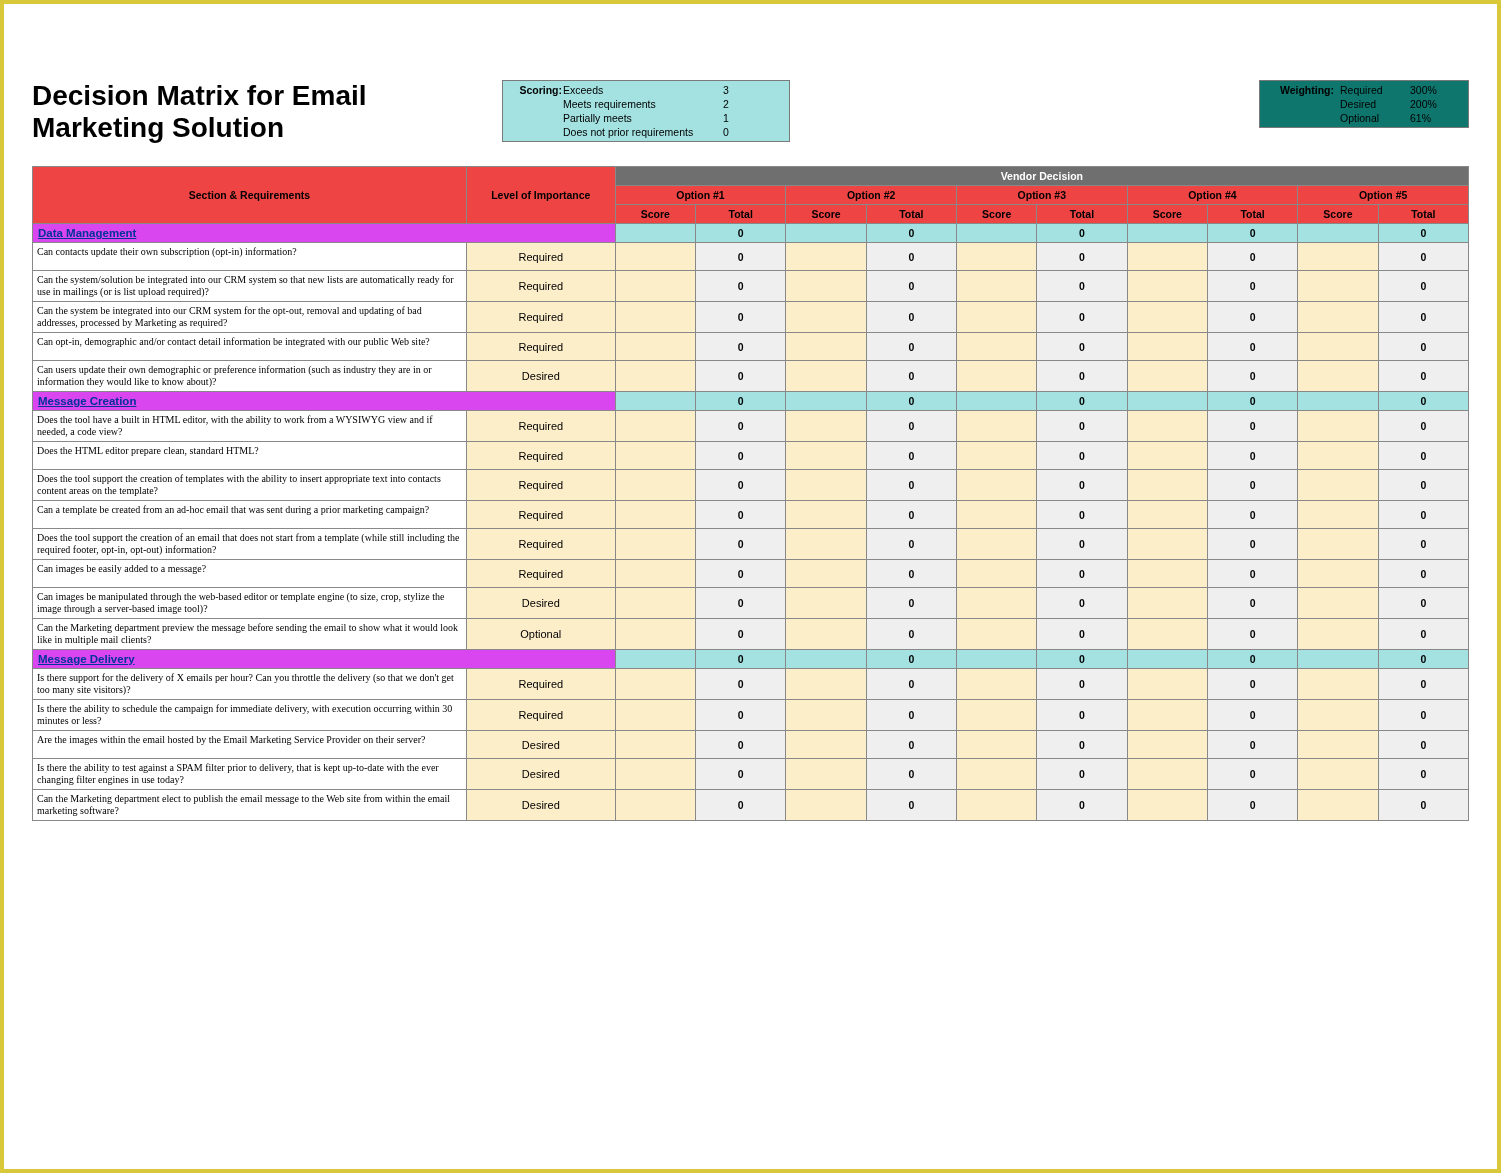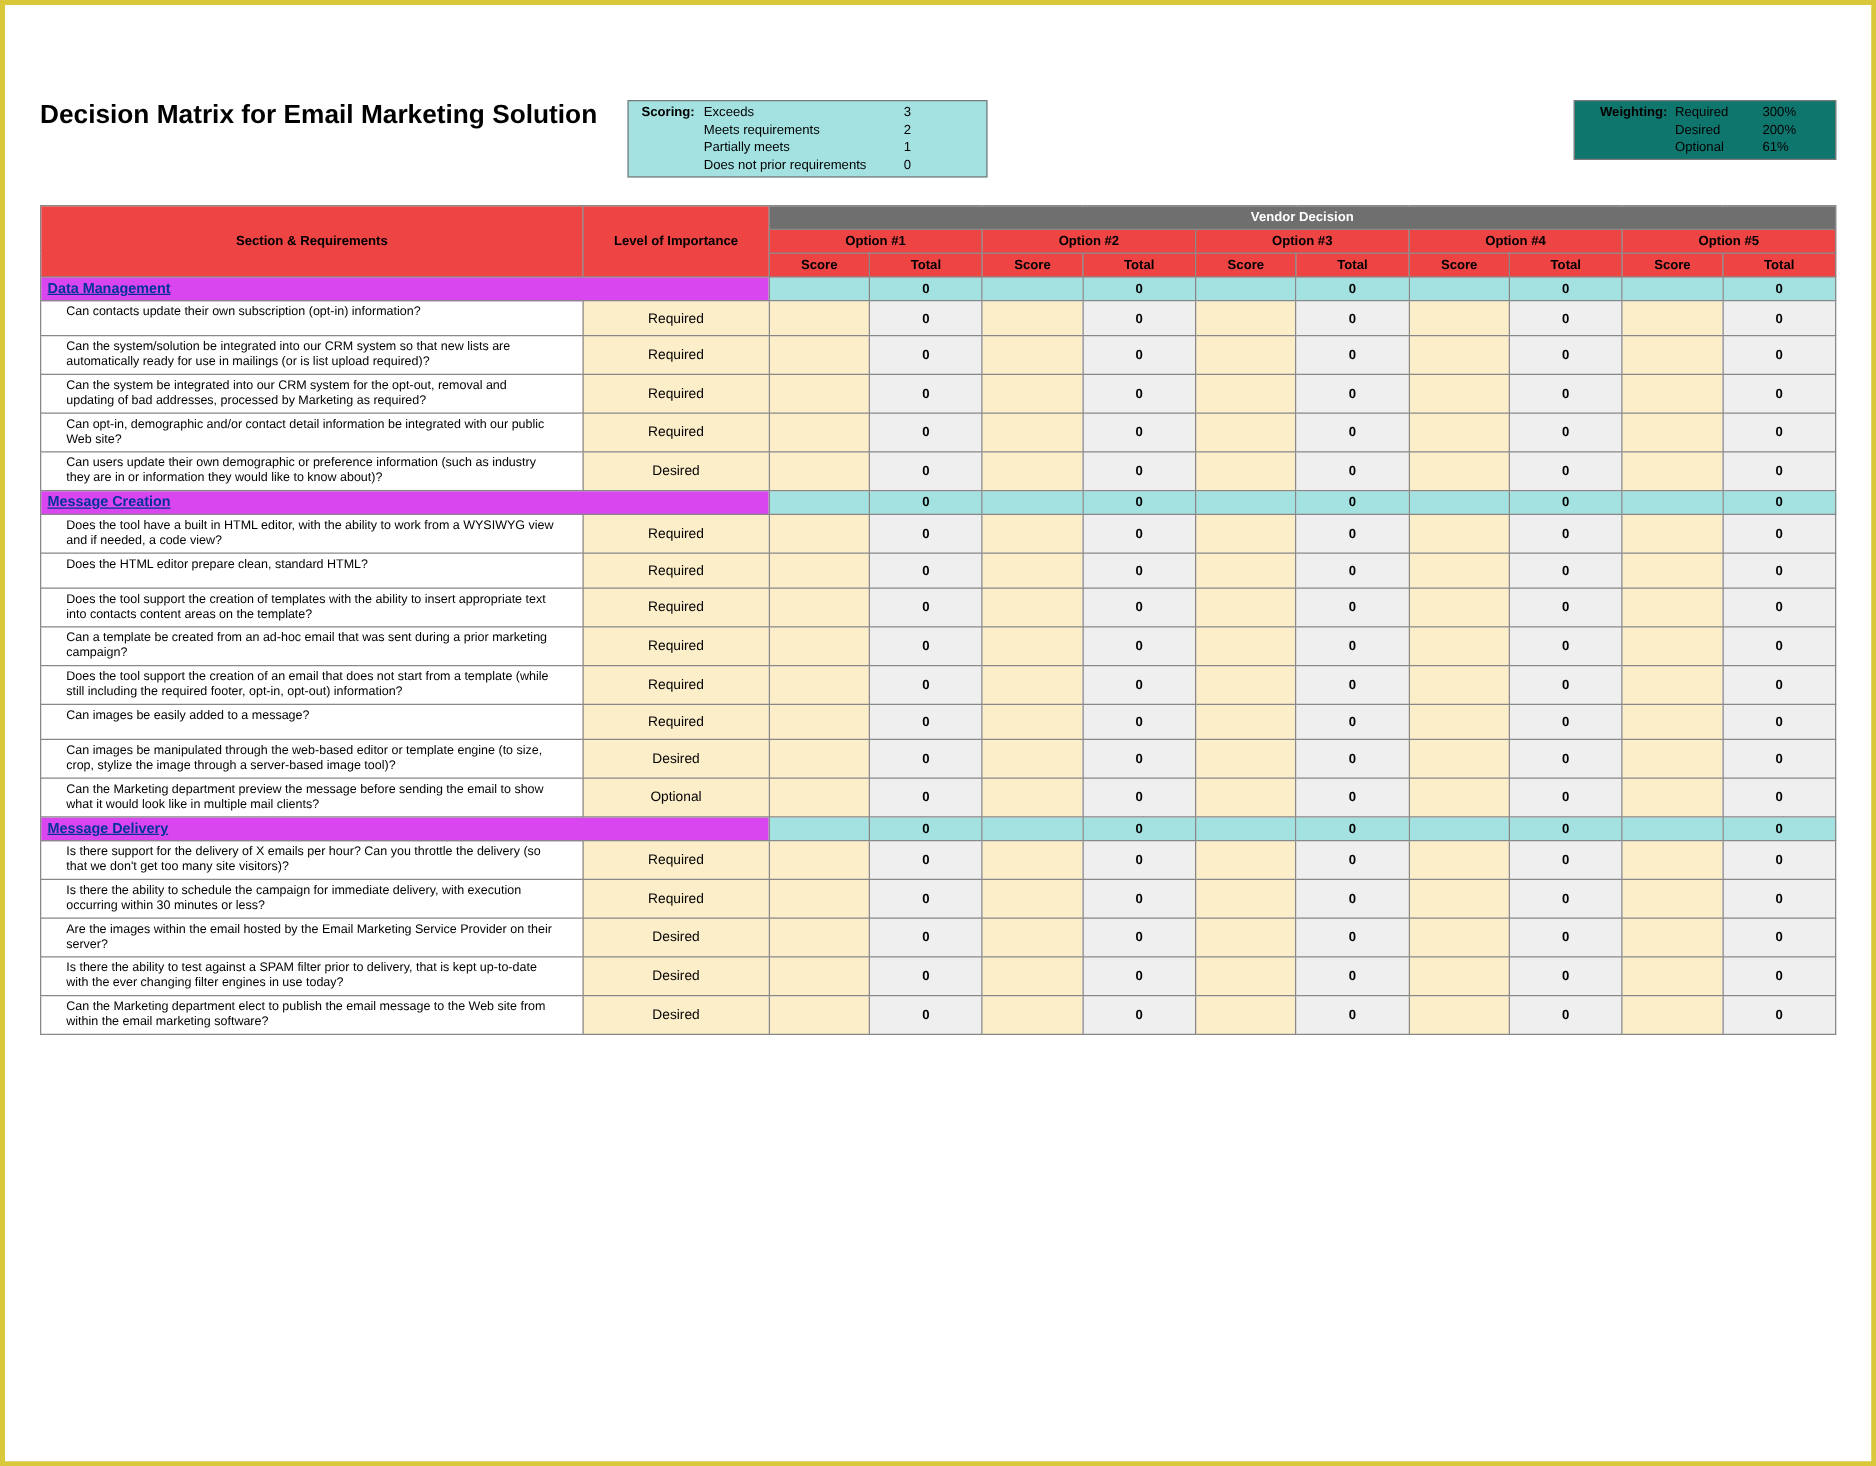--- a/index.html
+++ b/index.html
@@ -18,36 +18,36 @@
   }
   .inner {
     padding: 76px 28px 0 28px;
   }
   .topbar {
     display: flex;
     align-items: flex-start;
     margin-bottom: 22px;
   }
   .title {
-    font-size: 21px;
+    font-size: 28px;
     font-weight: bold;
     flex: 0 0 470px;
   }
   .legend-scoring {
     background: #a4e2e2;
     border: 1px solid #7a7a7a;
     font-size: 10.5px;
     flex: 0 0 288px;
     margin-left: 0;
     display: grid;
     grid-template-columns: 56px 160px 40px;
     padding: 3px 6px 3px 4px;
     row-gap: 2px;
   }
-  .legend-scoring .lbl { font-weight: bold; text-align: center; padding-right:1px;}
+  .legend-scoring .lbl { font-weight: bold; text-align: right; padding-right:1px;}
   .legend-weighting {
     background: #0f766e;
     border: 1px solid #7a7a7a;
     font-size: 10.5px;
     flex: 0 0 206px;
     margin-left: auto;
     display: grid;
     grid-template-columns: 76px 70px 52px;
     padding: 3px 6px 3px 4px;
     row-gap: 2px;
@@ -84,22 +84,23 @@
   .sec-hdr td.sec-total {
     background: #a4e2e2;
     text-align: center;
     font-weight: bold;
     color: #000;
   }
   .req-row td.req-text {
     font-size: 10px;
     line-height: 12px;
     vertical-align: top;
-    padding: 3px 20px;
+    padding: 3px 4px;
     height: 28px;
+    font-family: Liberation Serif, serif;
   }
   .req-row td.loi {
     background: #fdeeca;
     text-align: center;
     vertical-align: middle;
     font-size: 11px;
   }
   .req-row td.score {
     background: #fdeeca;
     text-align: center;

